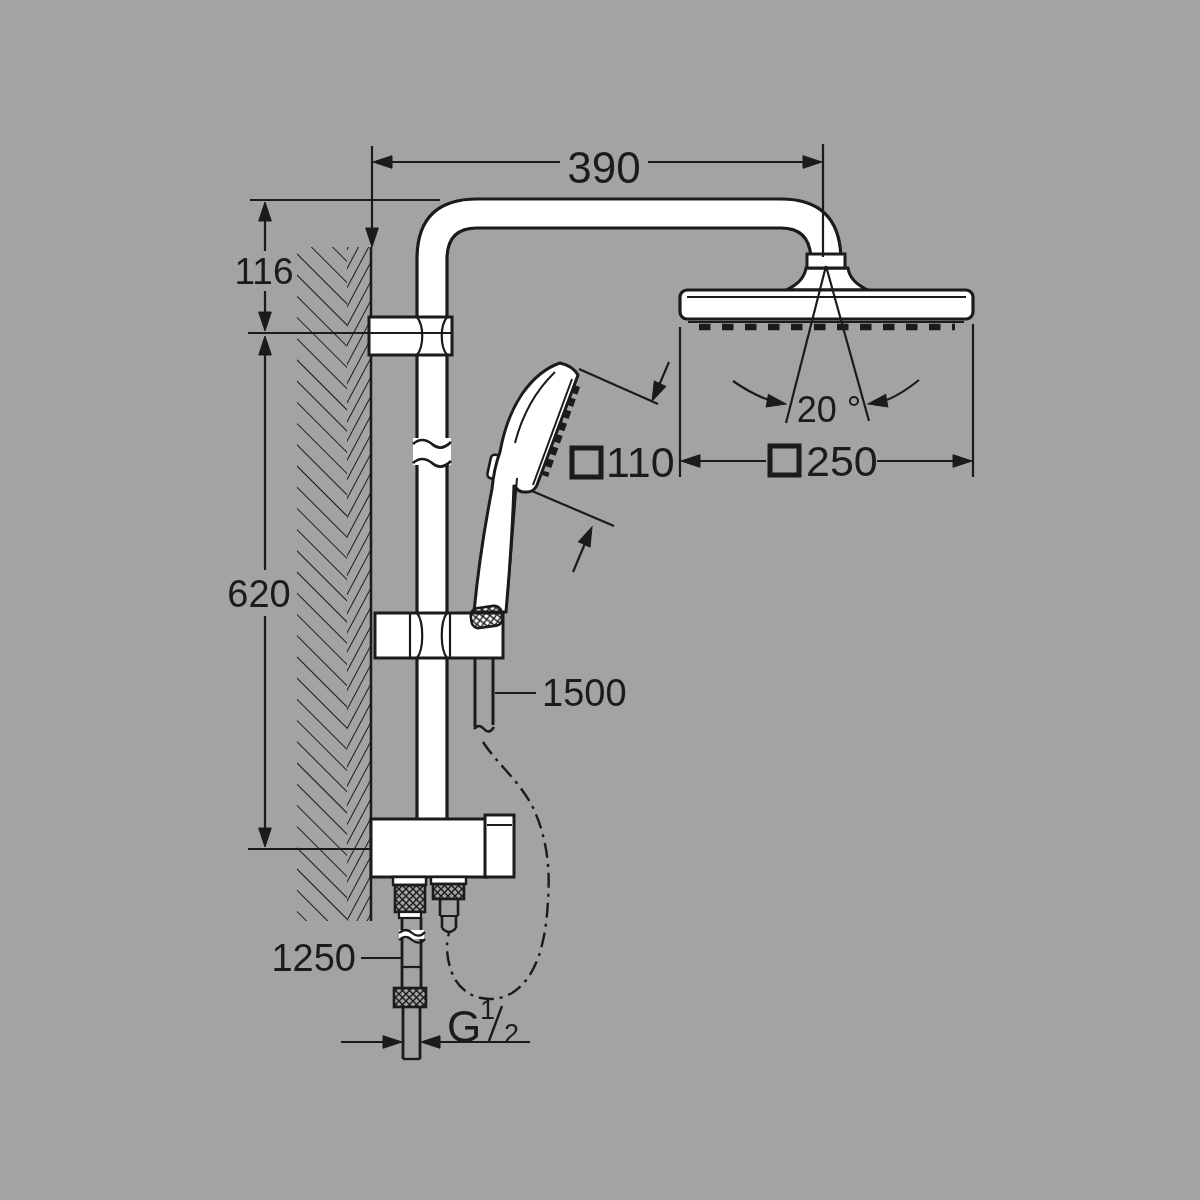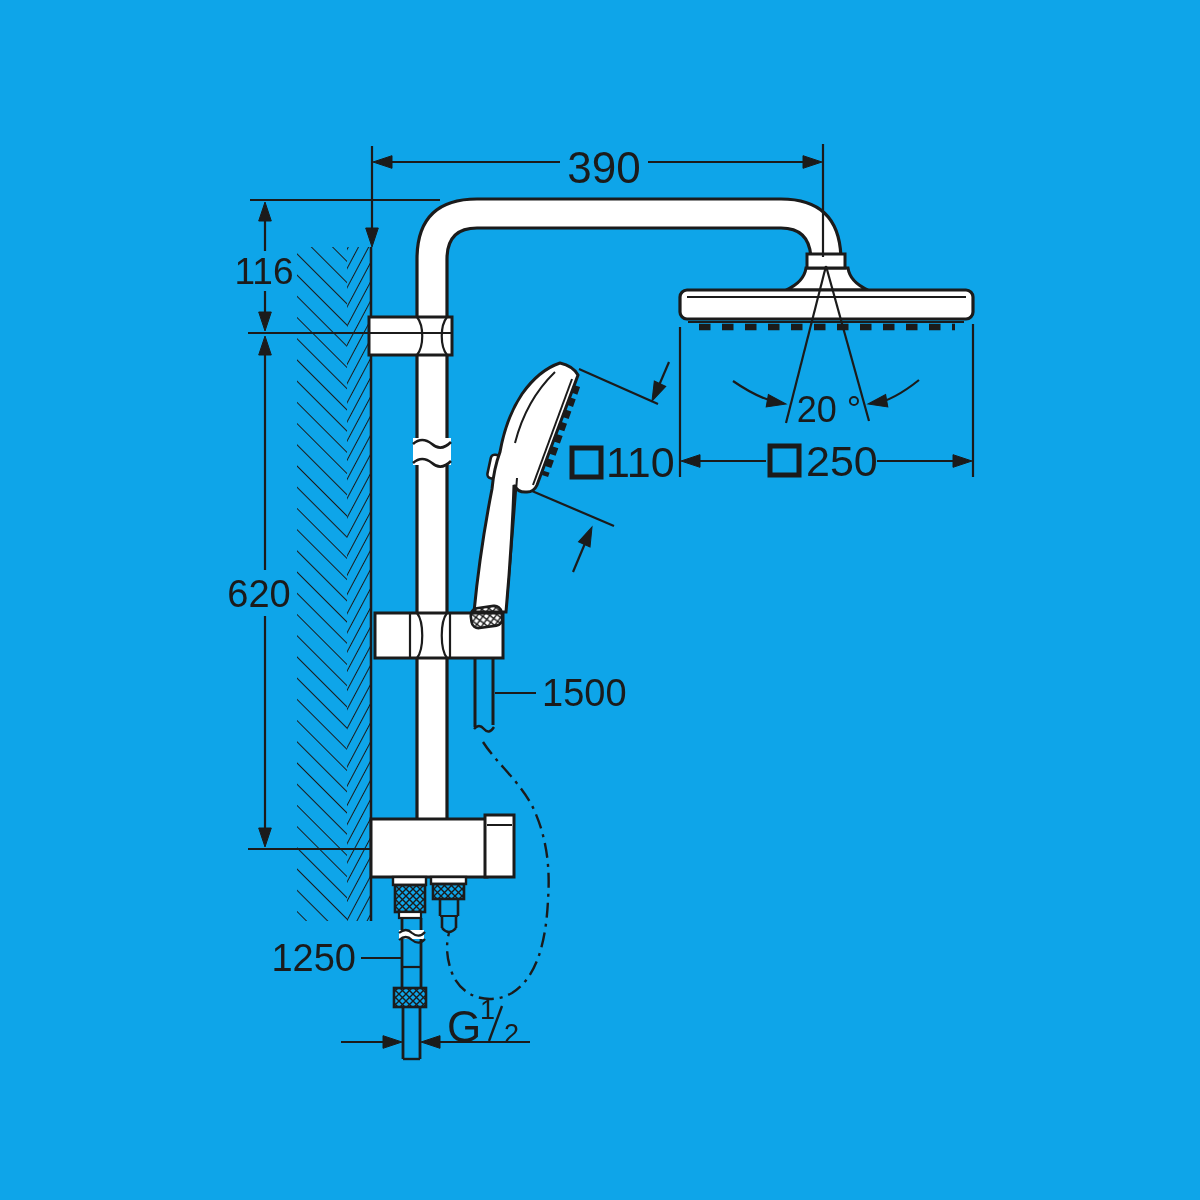--- a/index.html
+++ b/index.html
@@ -1,16 +1,16 @@
 <!DOCTYPE html>
 <html><head>
 <meta charset="utf-8">
 <style>
   html,body{margin:0;padding:0;background:#ffffff;}
-  .stage{width:1200px;height:1200px;position:relative;background:#0ea5e9;overflow:hidden;}
+  .stage{width:1200px;height:1200px;position:relative;background:#a3a3a3;overflow:hidden;}
   svg{display:block;}
   .lbl{font-family:"Liberation Sans","DejaVu Sans",sans-serif;fill:#1b1b1b;}
   .fs44{font-size:44px;} .fs43{font-size:43px;} .fs38{font-size:38px;}
   .fs37{font-size:37px;} .fs36{font-size:36px;} .fs27{font-size:27px;}
   .mid{text-anchor:middle;} .end{text-anchor:end;}
 </style>
 </head>
 <body>
 
 <div class="stage">

